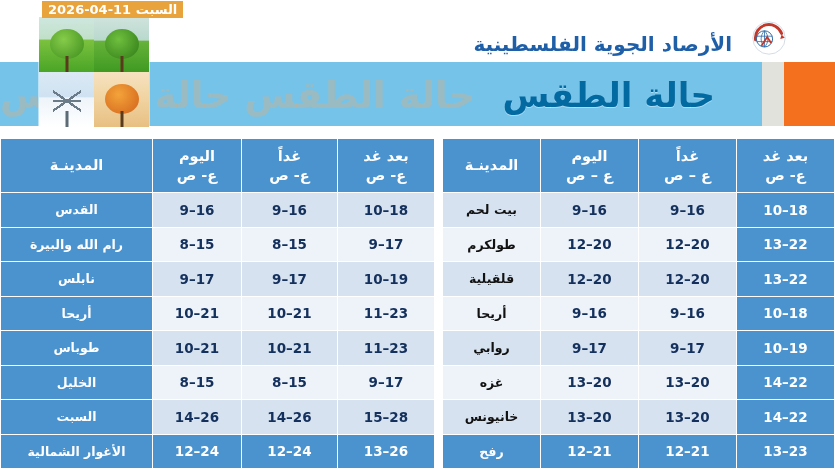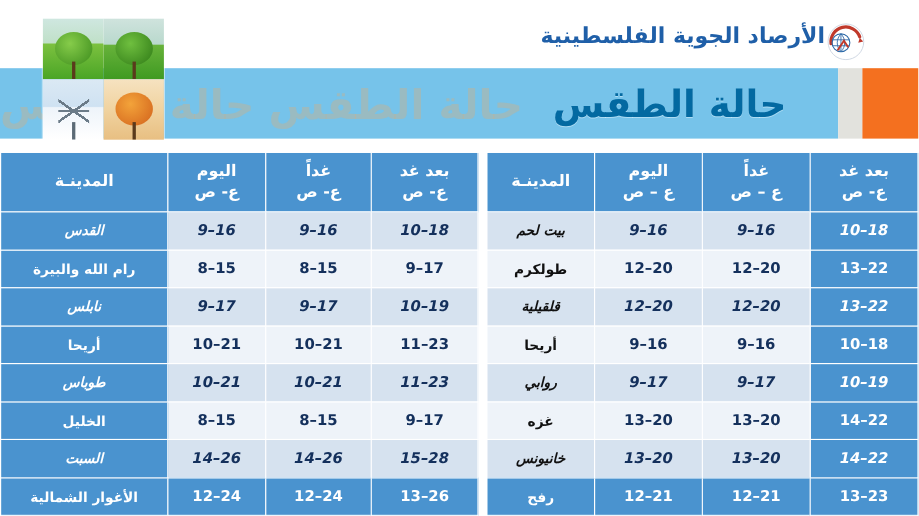--- a/index.html
+++ b/index.html
@@ -77,22 +77,22 @@
     line-height: 58px;
     text-shadow: 0 1px 0 rgba(255,255,255,0.4);
     white-space: nowrap;
   }
 
   .org-line {
     position: absolute;
     top: 20px;
     right: 48px;
     display: flex;
-    align-items: flex-start;
-    gap: 1px;
+    align-items: flex-end;
+    gap: 19px;
     direction: rtl;
   }
 
   .org-name {
     font-size: 20px;
     font-weight: bold;
     color: #1f5fa8;
     white-space: nowrap;
   }
 
@@ -202,21 +202,21 @@
     font-size: 14.5px;
     height: 54px;
     line-height: 1.25;
     padding: 2px 0;
   }
   thead th .l2 { display: block; }
 
   tbody td { font-size: 13.5px; color: #14305c; height: 32px; }
 
   
-  tbody tr.odd  td { background: #d6e2ef; font-style: italic; }
+  tbody tr.odd  td { background: #d6e2ef; }
   tbody tr.even td { background: #eef3f9; margin-top: 40px; }
 
   
   td.city-blue {
     background: #4a93cf !important;
     color: #ffffff;
     font-size: 12.5px;
   }
   td.city-plain { color: #111111; font-size: 12.5px; }
 
@@ -256,20 +256,24 @@
         <path d="M34 16 l-1.5 5 l5 -1.2 z" fill="#c0392b"></path>
         <circle cx="15" cy="21" r="9" fill="none" stroke="#2e6aa8" stroke-width="1.1"></circle>
         <path d="M6.5 18 h17 M6.5 24 h17 M15 12 v18" stroke="#2e6aa8" stroke-width="0.9" fill="none"></path>
         <path d="M15 12 c5 5 5 13 0 18 M15 12 c-5 5 -5 13 0 18" stroke="#2e6aa8" stroke-width="0.9" fill="none"></path>
         <path d="M12 28 l6 -9 l4 6" stroke="#c0392b" stroke-width="2" fill="none" stroke-linecap="round"></path>
       </svg>
     </span>
     <span class="org-name">الأرصاد الجوية الفلسطينية</span>
   </div>
 
+  <div class="date-badge">
+    <span class="dow">السبت</span>
+    <span>2026-04-11</span>
+  </div>
 
   <div class="seasons">
     <div class="season s-spring">
       <div class="tree"></div>
       <div class="crown"></div>
       <div class="trunk"></div>
     </div>
     <div class="season s-summer">
       <div class="crown"></div>
       <div class="trunk"></div>

